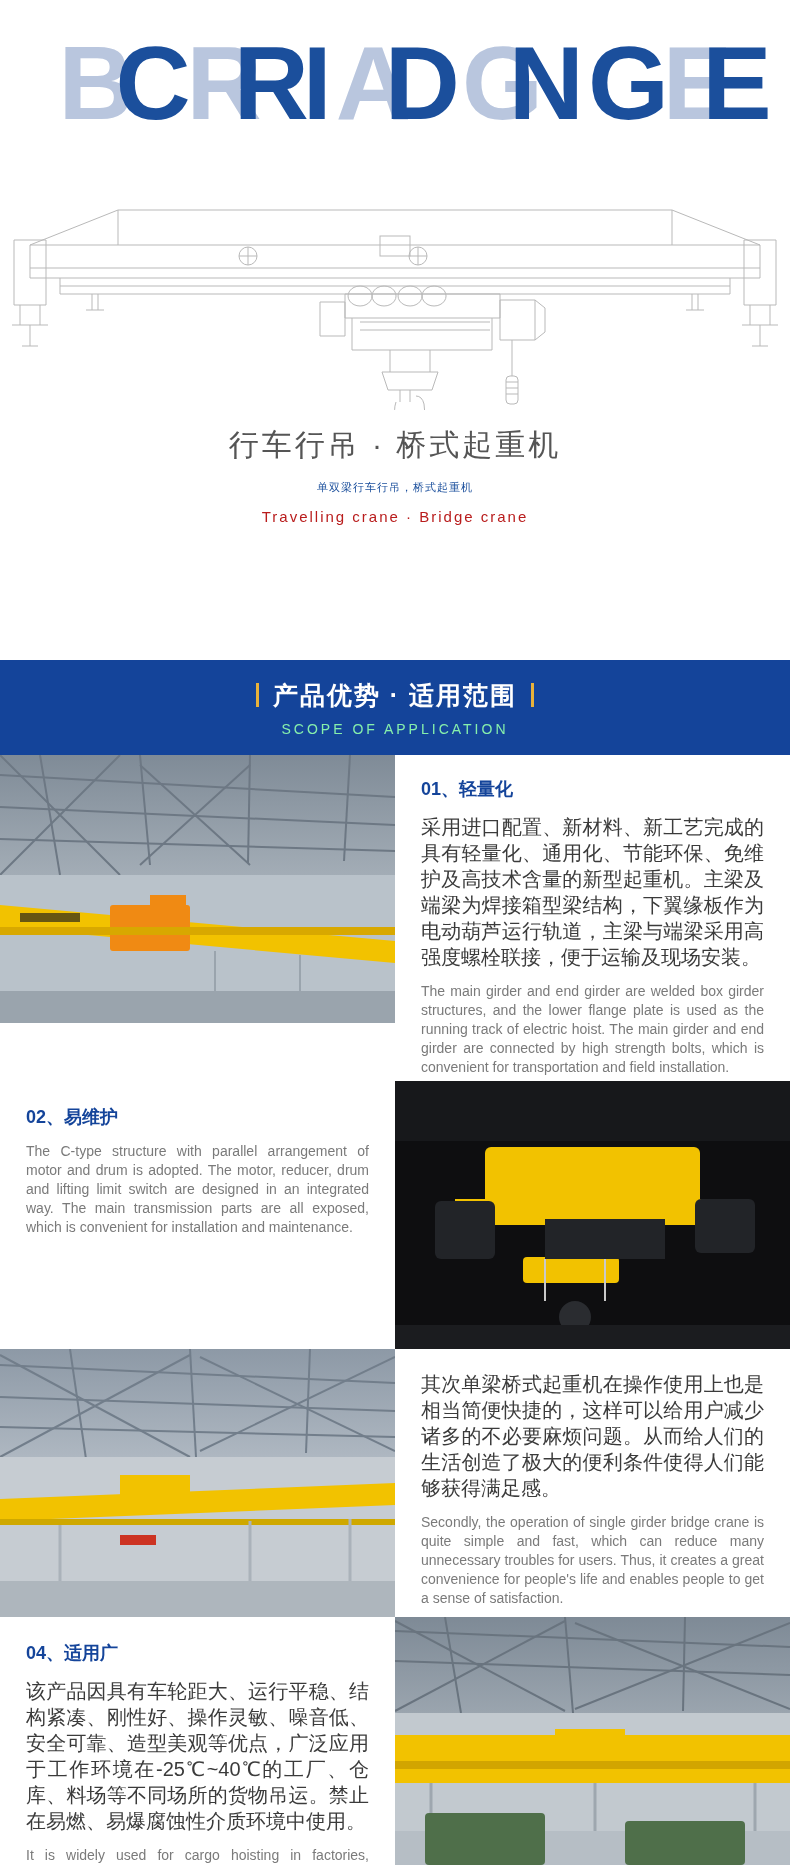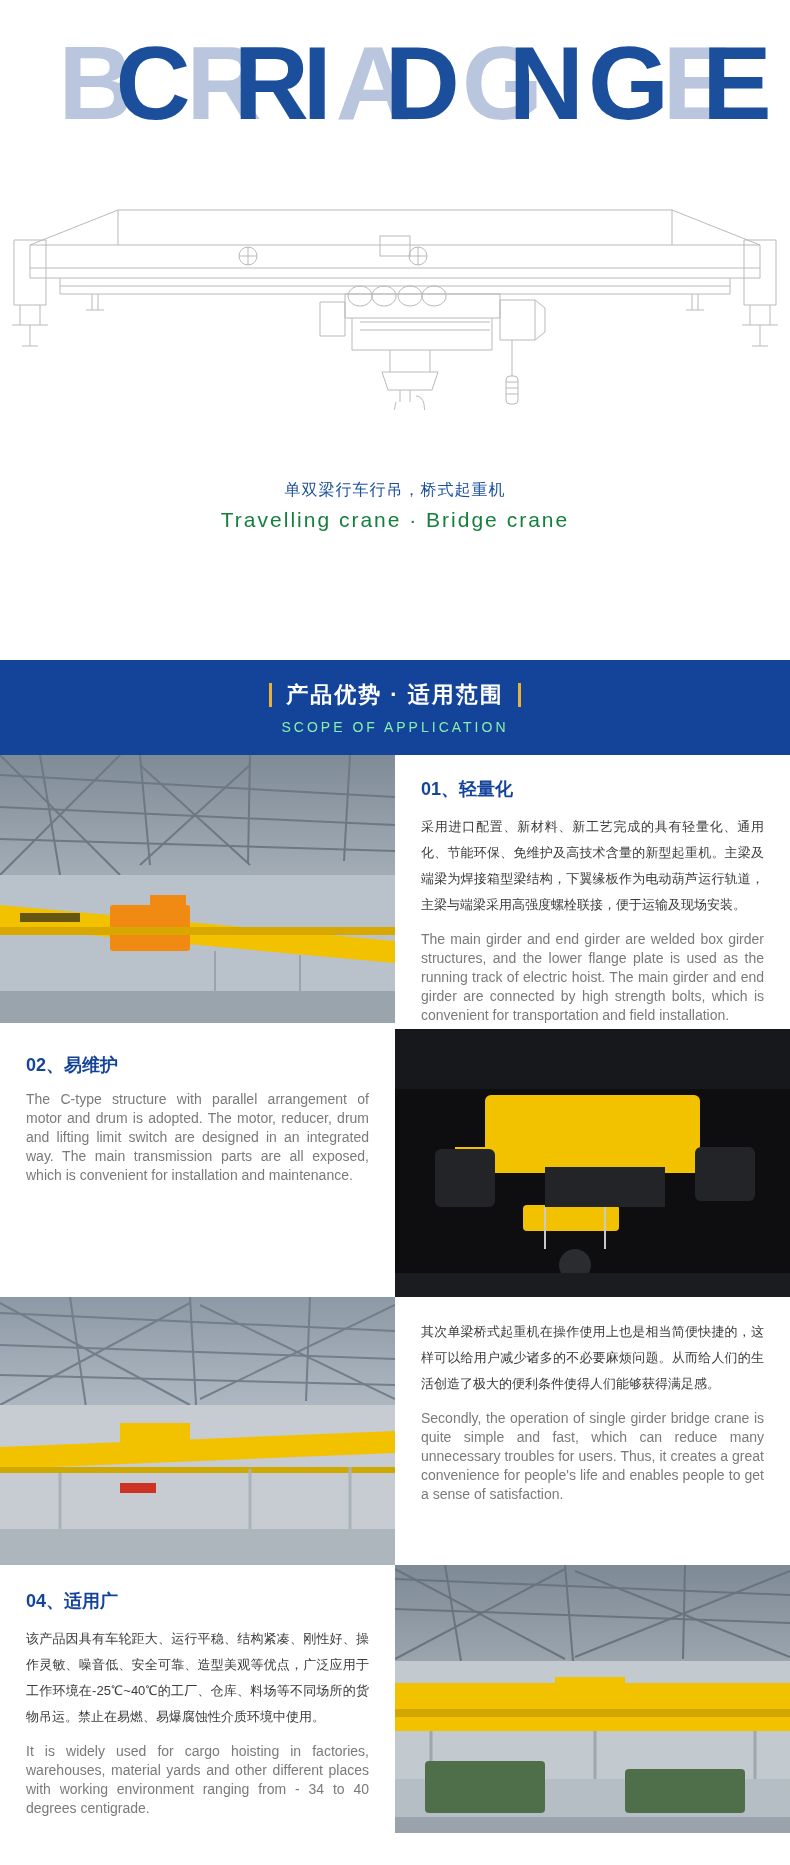--- a/index.html
+++ b/index.html
@@ -49,50 +49,50 @@
   .hero-title {
     position:absolute; top: 425px; left:0; width:790px;
     text-align:center;
     font-size: 30px;
     letter-spacing: 3px;
     color:#555;
   }
   .hero-sub {
     position:absolute; top: 480px; left:0; width:790px;
     text-align:center;
-    font-size: 16px;
+    font-size: 11px;
     letter-spacing: 1px;
     color:#1b4f9c;
   }
   .hero-en {
     position:absolute; top: 508px; left:0; width:790px;
     text-align:center;
-    font-size: 21px;
+    font-size: 15px;
     letter-spacing: 2px;
-    color:#15803d;
+    color:#b91c1c;
   }
 
   
   .band {
     width: 790px; height: 95px; background:#14449a;
     display:flex; flex-direction:column; align-items:center; justify-content:center;
   }
   .band-title {
-    font-size: 22px; font-weight:bold; color:#fff; letter-spacing:2px;
+    font-size: 25px; font-weight:bold; color:#fff; letter-spacing:2px;
     display:flex; align-items:center; gap:14px;
   }
   .bar { display:inline-block; width:3px; height:24px; background:#e8b23a; }
   .band-sub { margin-top:9px; font-size:14px; letter-spacing:3px; color:#86efac; }
 
   
   .row { display:flex; width:790px; }
   .row .img-cell { width: 395px; height: 268px; overflow:hidden; position:relative; }
   .row .txt-cell { width: 395px; padding: 22px 26px 4px 26px; }
   .f-title { font-size:18px; font-weight:bold; color:#14449a; margin:0 0 13px 0; }
-  .f-cn { font-size:13px; line-height:26px; color:#3b3b3b; margin:0 0 12px 0; text-align:justify; }
+  .f-cn { font-size:20px; line-height:26px; color:#3b3b3b; margin:0 0 12px 0; text-align:justify; }
   .f-en { font-size:14px; line-height:19px; color:#7a7a7a; margin:0; text-align:justify; }
   .row.r2 .txt-cell, .row.r4 .txt-cell { padding-top: 24px; }
 
   .ph { position:absolute; inset:0; }
 </style>
 </head>
 <body>
 
 <div class="page">
 
@@ -153,20 +153,21 @@
         <path d="M400 240 L400 252"></path>
         <path d="M410 240 L410 252"></path>
         <path d="M396 252 q-6 18 14 18 q18 0 14 -16 q-2 -8 -8 -8"></path>
 
         <path d="M512 190 L512 226"></path>
         <rect x="506" y="226" width="12" height="28" rx="4"></rect>
         <path d="M506 232 L518 232 M506 238 L518 238 M506 244 L518 244"></path>
       </g>
     </svg>
 
+    <div class="hero-title">行车行吊 · 桥式起重机</div>
     <div class="hero-sub">单双梁行车行吊，桥式起重机</div>
     <div class="hero-en">Travelling crane  ·  Bridge crane</div>
   </div>
 
   <div class="band">
     <div class="band-title">
       <span class="bar"></span>
       <span>产品优势 · 适用范围</span>
       <span class="bar"></span>
     </div>

